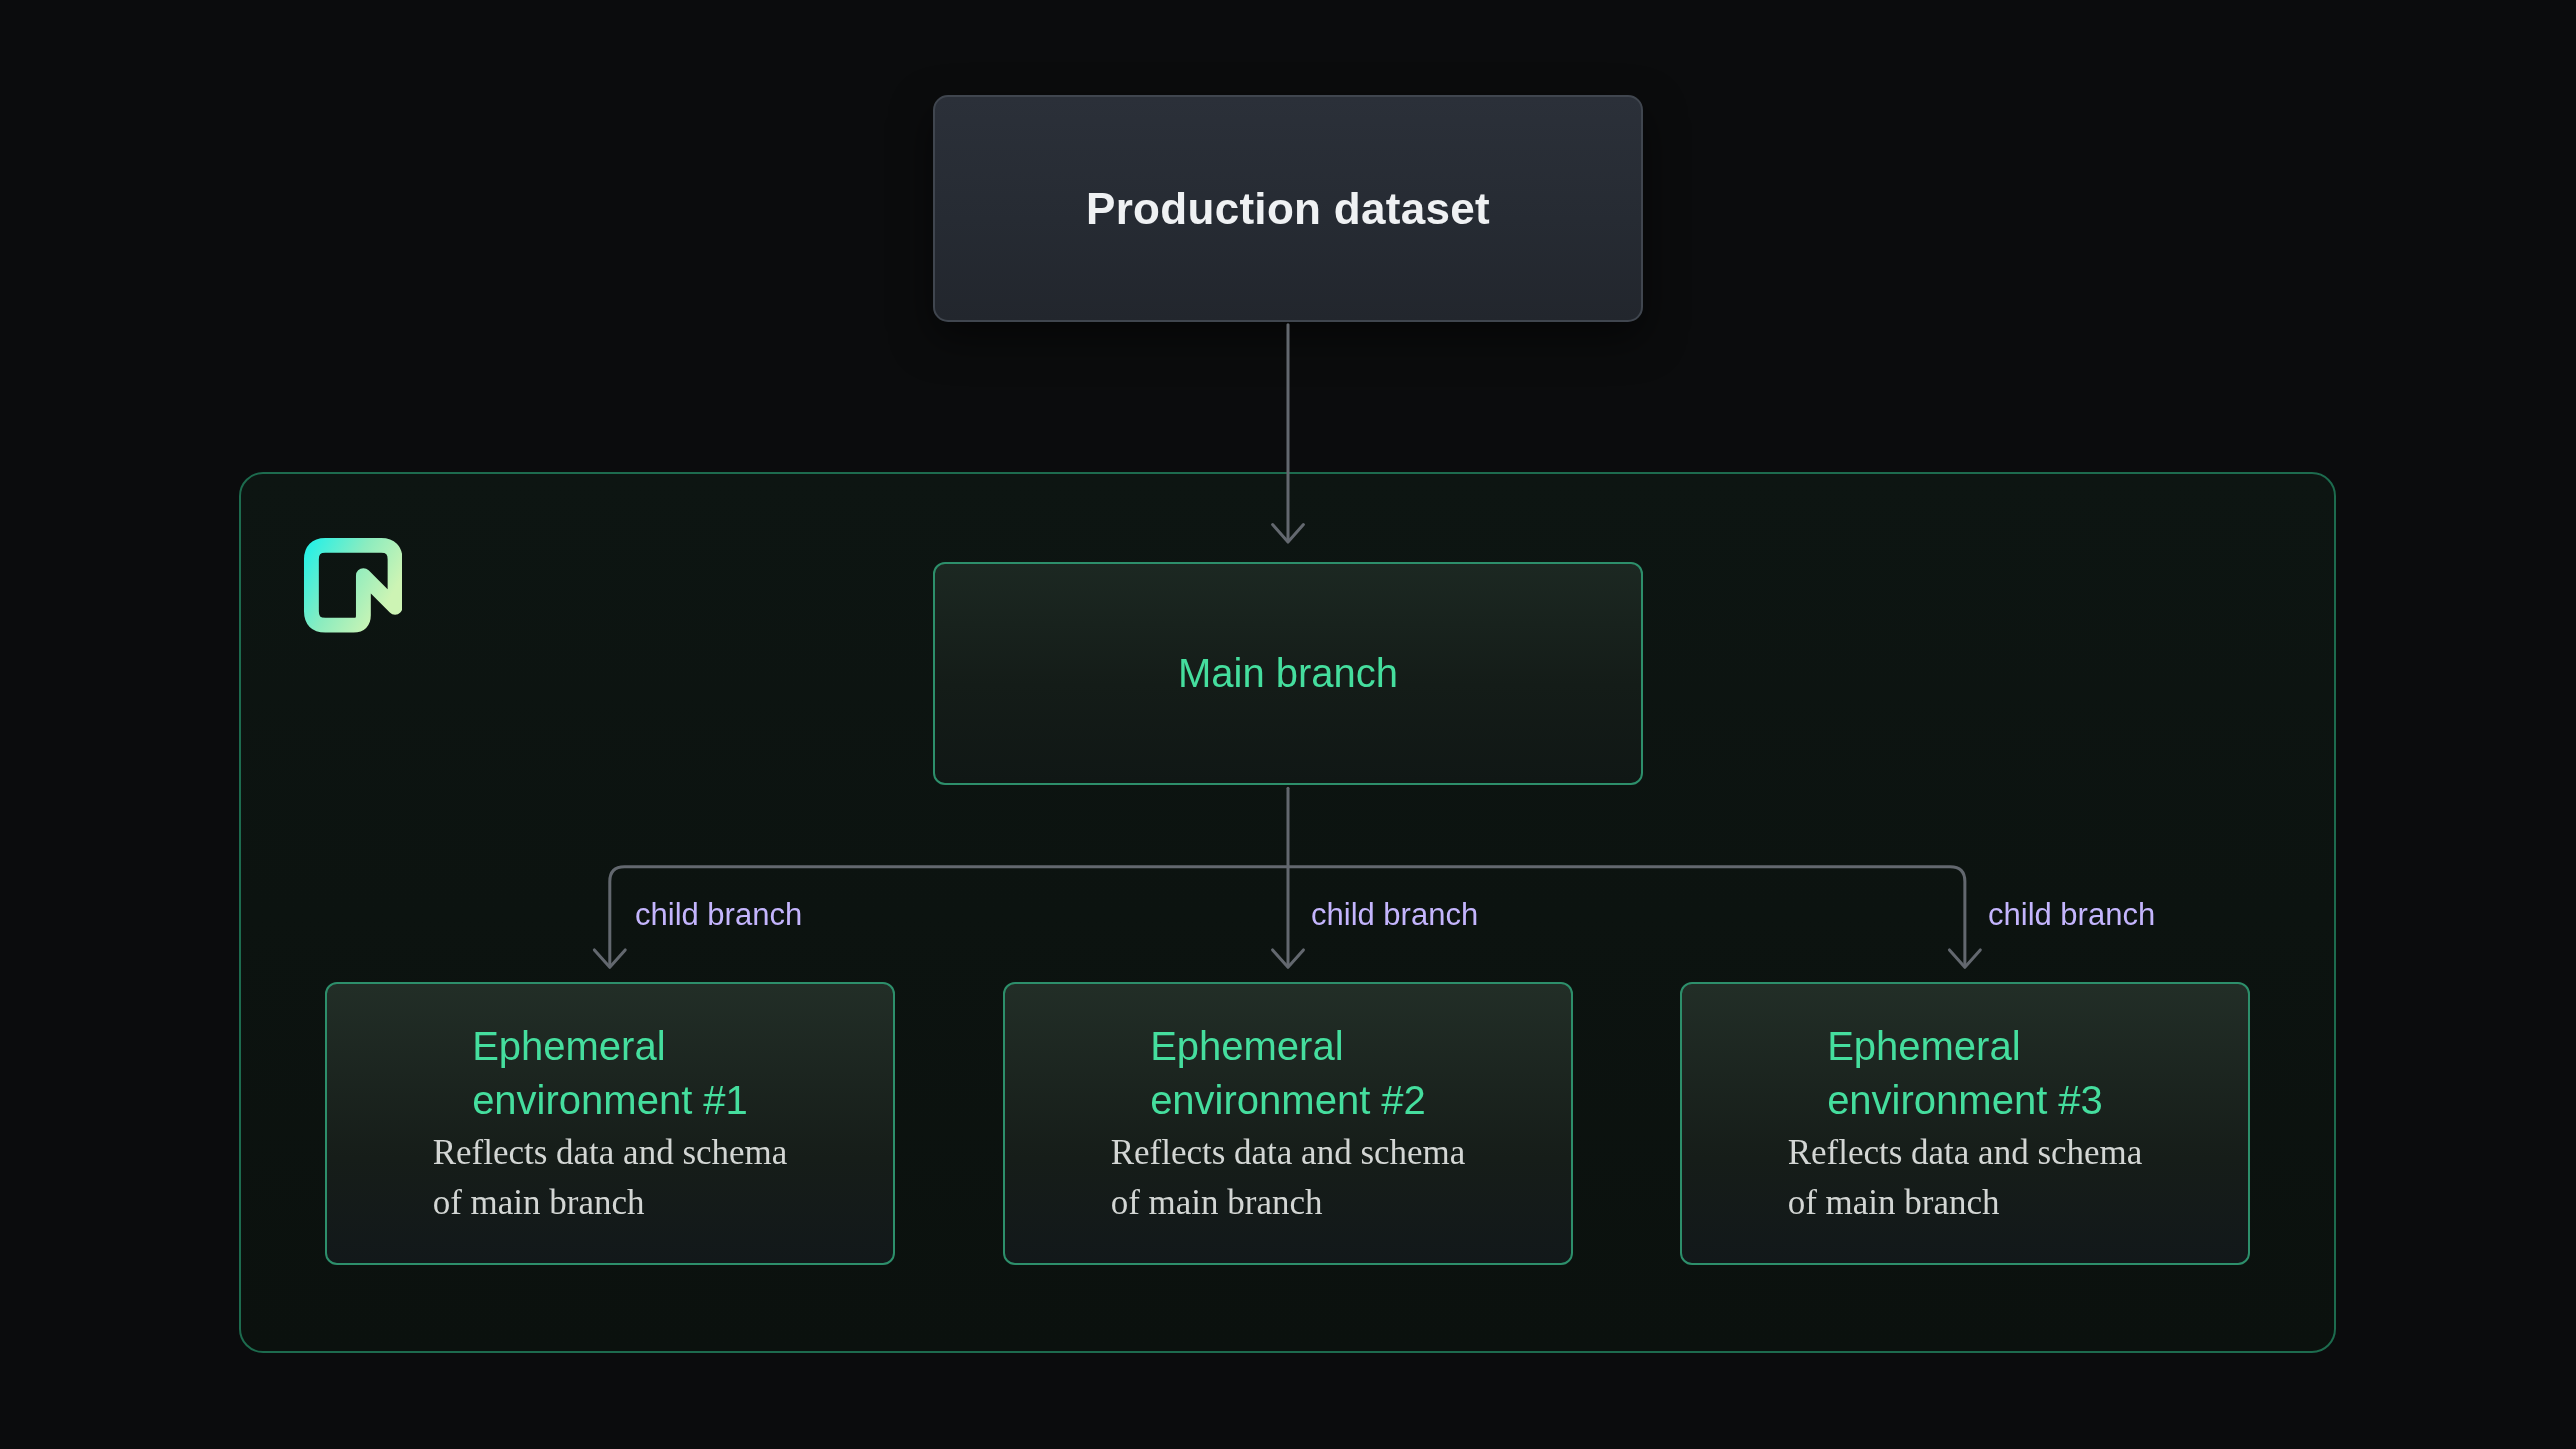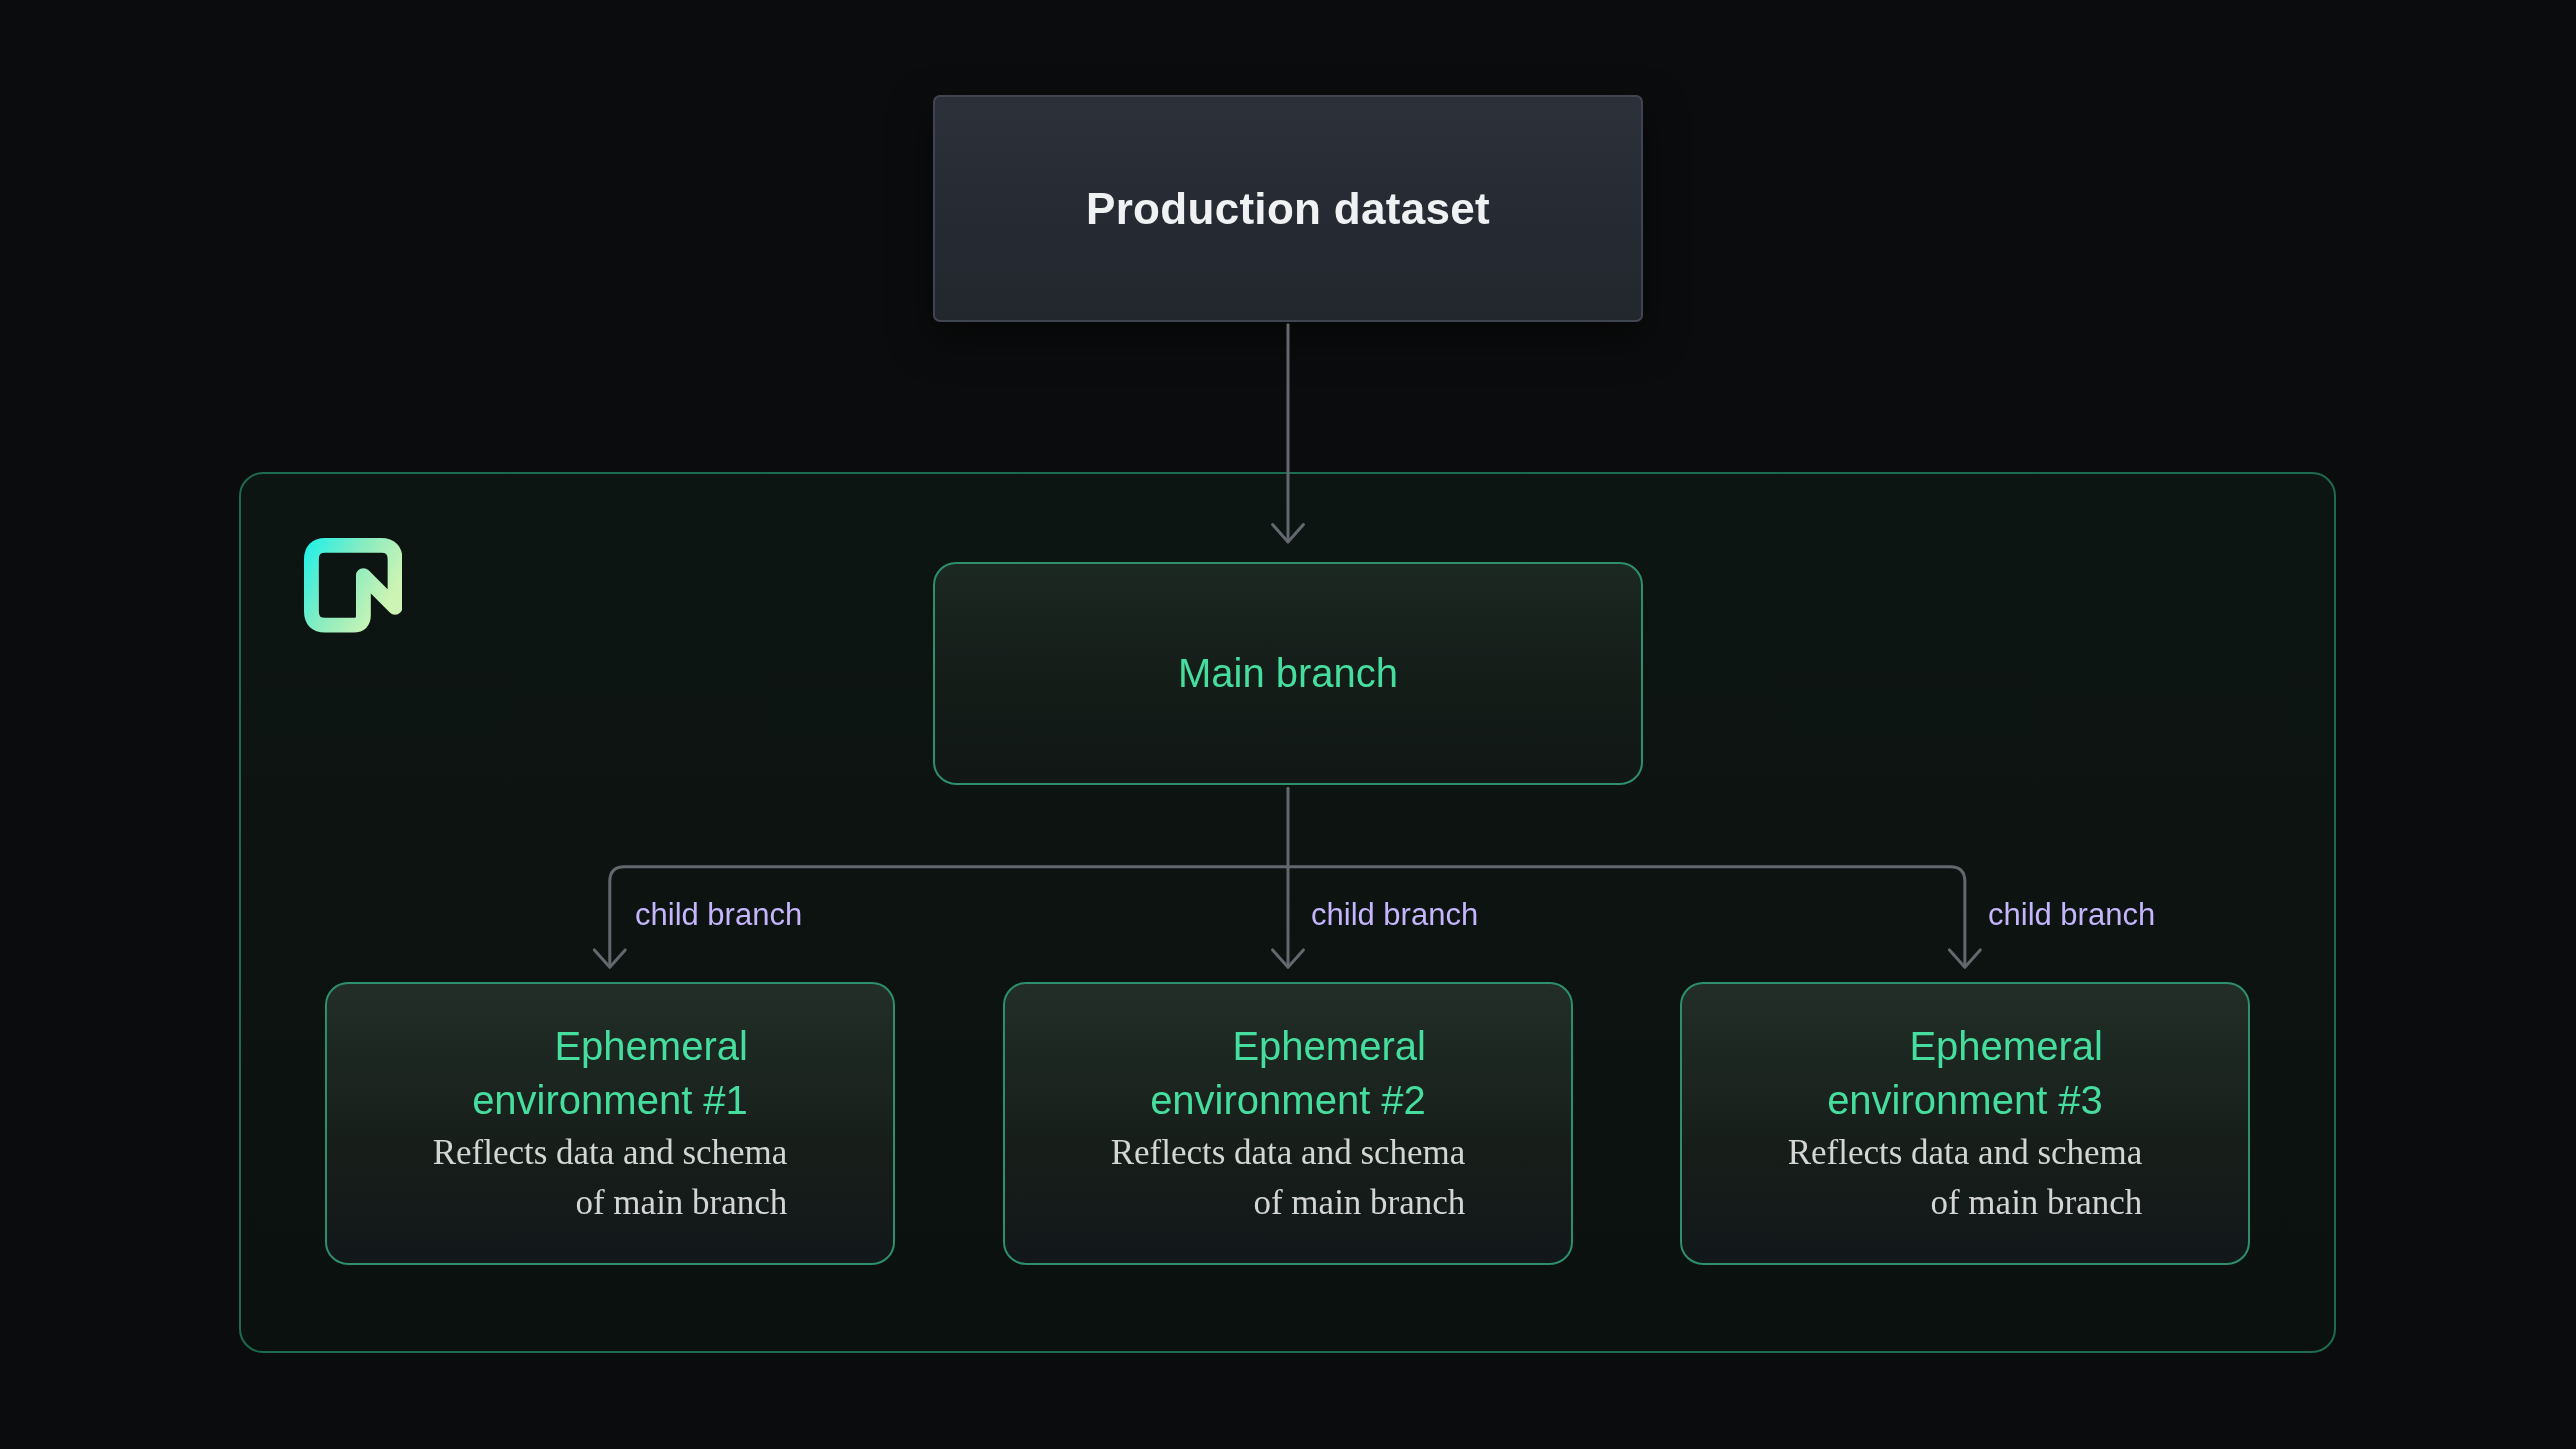--- a/index.html
+++ b/index.html
@@ -4,41 +4,41 @@
 <style>
   html,body{margin:0;padding:0;background:#0b0c0d;}
   #canvas{
     position:relative;width:2576px;height:1449px;overflow:hidden;
     background:#0b0c0d;
     font-family:"Liberation Sans","DejaVu Sans",sans-serif;
   }
   
   .prod-box{
     position:absolute;left:933px;top:95px;width:710px;height:227px;
-    box-sizing:border-box;border:2px solid #40464f;border-radius:7px;
+    box-sizing:border-box;border:2px solid #40464f;border-radius:15px;
     background:linear-gradient(180deg,#2b3039 0%,#262b33 55%,#22262d 100%);
     display:flex;align-items:center;justify-content:center;
     box-shadow:0 16px 40px rgba(0,0,0,.5);
     z-index:2;
   }
   .prod-title{font-size:44px;font-weight:700;color:#eff1f3;letter-spacing:0.3px;}
   
   .cluster{
     position:absolute;left:239px;top:472px;width:2097px;height:881px;
     box-sizing:border-box;border:2.7px solid #1d6b4e;border-radius:24px;
     background:linear-gradient(180deg,#0d1512 0%,#0b110e 100%);
     z-index:1;
   }
   .neon-logo{position:absolute;left:303px;top:537px;width:99px;height:99px;z-index:2;}
   
   .green-box{
     position:absolute;box-sizing:border-box;
-    border:2.7px solid #2d8f6b;border-radius:23px;
+    border:2.7px solid #2d8f6b;border-radius:12px;
     display:flex;flex-direction:column;align-items:center;justify-content:center;
-    text-align:right;z-index:2;
+    text-align:left;z-index:2;
   }
   .main-box{
     left:933px;top:562px;width:710px;height:223px;gap:24px;
     background:linear-gradient(180deg,#1c2822 0%,#141c18 55%,#101715 100%);
   }
   .env-box{
     top:982px;width:570px;height:283px;
     background:linear-gradient(180deg,#222e27 0%,#161d19 62%,#12181a 100%);
   }
   .env-box.e1{left:325px;}

